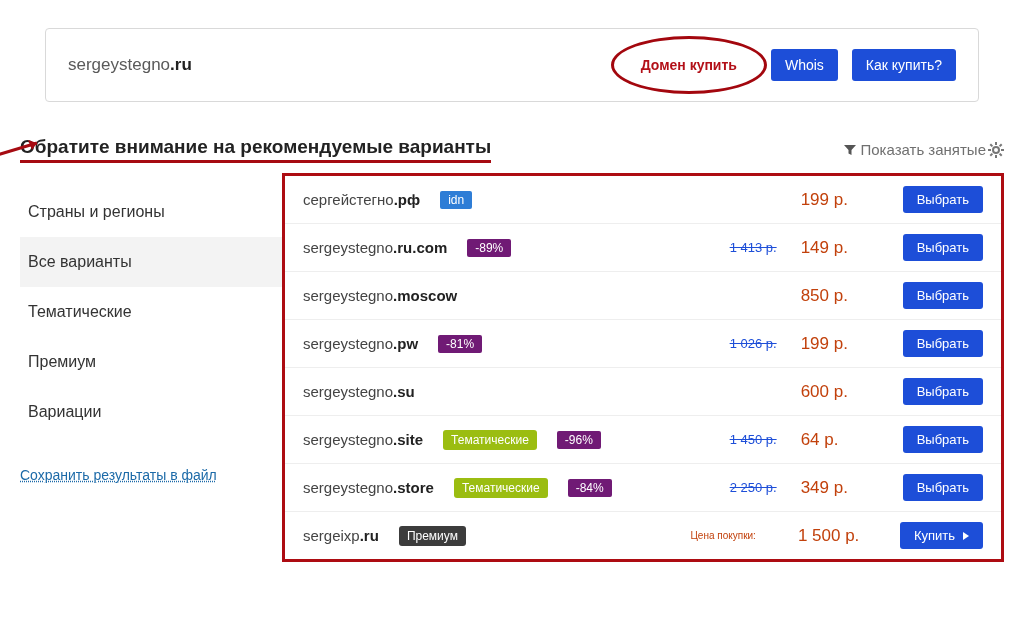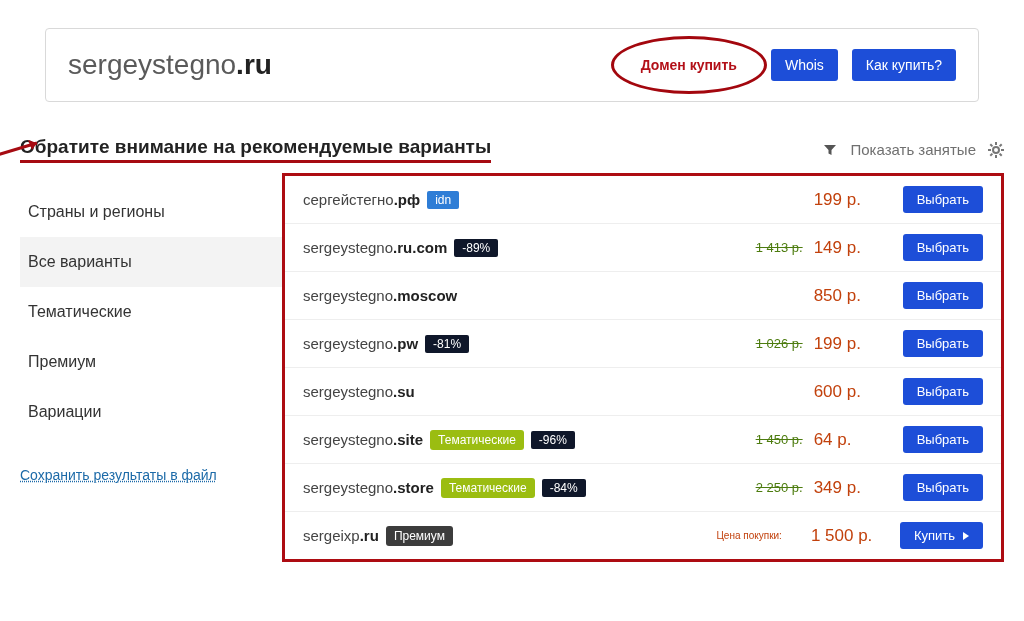--- a/index.html
+++ b/index.html
@@ -20,21 +20,21 @@
     margin: 0 25px 34px 25px;
     border: 1px solid #d9d9d9;
     border-radius: 4px;
     padding: 20px 22px;
     display: flex;
     align-items: center;
     background: #fff;
   }
   .domain-input {
     flex: 1;
-    font-size: 28px;
+    font-size: 17px;
     color: #5a5a5a;
   }
   .domain-input b { color:#222; }
   .status-area {
     display: flex;
     align-items: center;
     gap: 14px;
     position: relative;
   }
   .taken-wrap {
@@ -97,21 +97,21 @@
     left:-28px;
     top:2px;
     width:60px;
     height:22px;
     pointer-events:none;
   }
   .toolbar-right {
     margin-left:auto;
     display:flex;
     align-items:center;
-    gap:12px;
+    gap:2px;
     color:#707070;
     font-size:15px;
   }
   .toolbar-right .filter-icon,
   .toolbar-right .gear-icon {
     width:16px;height:16px;
     display:inline-flex;
     align-items:center;justify-content:center;
     color:#555;
   }
@@ -149,41 +149,41 @@
     border:3px solid #ad0c12;
     background:#fff;
     margin-top:4px;
     position:relative;
   }
   .row {
     display:flex;
     align-items:center;
     border-top:1px solid #eee;
     padding:10px 18px 10px 18px;
-    gap:7px;
+    gap:20px;
     font-size:14px;
   }
   .row:first-child{ border-top:none; }
   .domain-name { font-size:15px; color:#444; }
   .domain-name b { color:#222; font-weight:bold;}
   .tag {
     display:inline-flex;
     align-items:center;
     border-radius:2px;
     padding:2px 8px;
     font-size:12px;
     color:#fff;
   }
   .tag.blue { background:#2e7dd6; }
-  .tag.orange { background:#0f172a; }
+  .tag.orange { background:#701a75; }
   .tag.lime { background:#9bbd11; font-size:12px; border-radius:3px; padding:3px 8px;}
   .tag.dark { background:#3c3c3c; font-size:12px; border-radius:3px; padding:3px 8px;}
   .spacer { flex:1; }
   .old-price {
-    color:#4d7c0f;
+    color:#1d4ed8;
     text-decoration:line-through;
     font-size:13px;
     margin-right:4px;
   }
   .price {
     font-size:17px;
     color:#c2410c;
     min-width:82px;
     text-align:left;
   }

